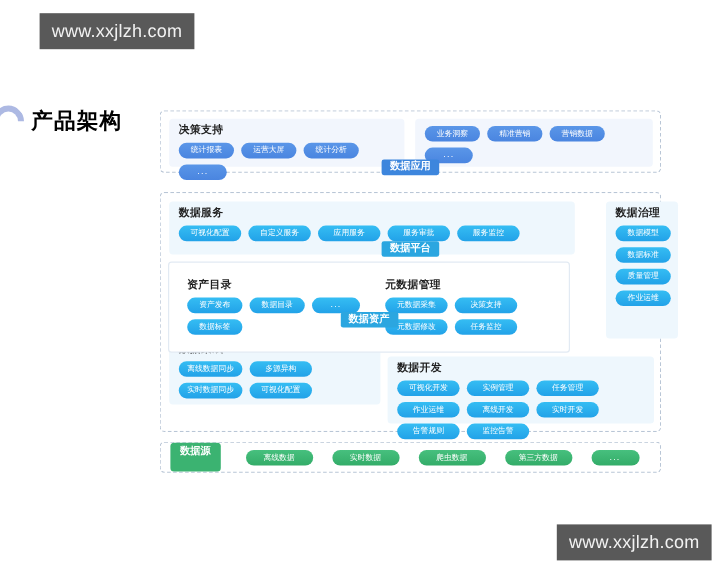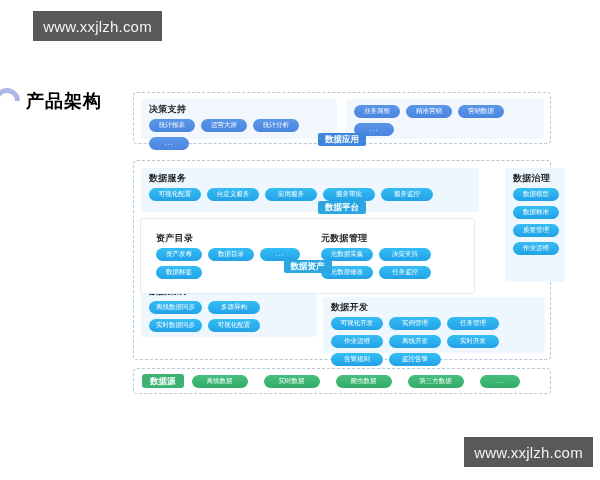--- a/index.html
+++ b/index.html
@@ -125,21 +125,21 @@
   #panel-govern .pill{min-width:46px;}
 
   #zone-asset{left:140px;top:218px;width:335px;height:76px;}
   #panel-catalog{left:7px;top:9px;width:160px;height:60px;}
   #panel-meta{left:172px;top:9px;width:156px;height:60px;}
 
   #panel-integration{left:7px;top:120px;width:176px;height:56px;}
   #panel-dev{left:189px;top:136px;width:222px;height:56px;}
 
   #zone-source{left:133px;top:368px;width:418px;height:26px;
-    display:flex;align-items:center;padding-left:8px;gap:8px;}
+    display:flex;padding-left:8px;gap:21px;}
   #source-pills{display:flex;gap:16px;align-items:center;}
   #source-tag{
     background:#3bb371;color:#fff;font-size:8.5px;font-weight:bold;
     padding:3px 8px;border-radius:3px;line-height:1;
     font-family:"DejaVu Sans",sans-serif;white-space:nowrap;
   }
 </style>
 </head>
 <body>
 

